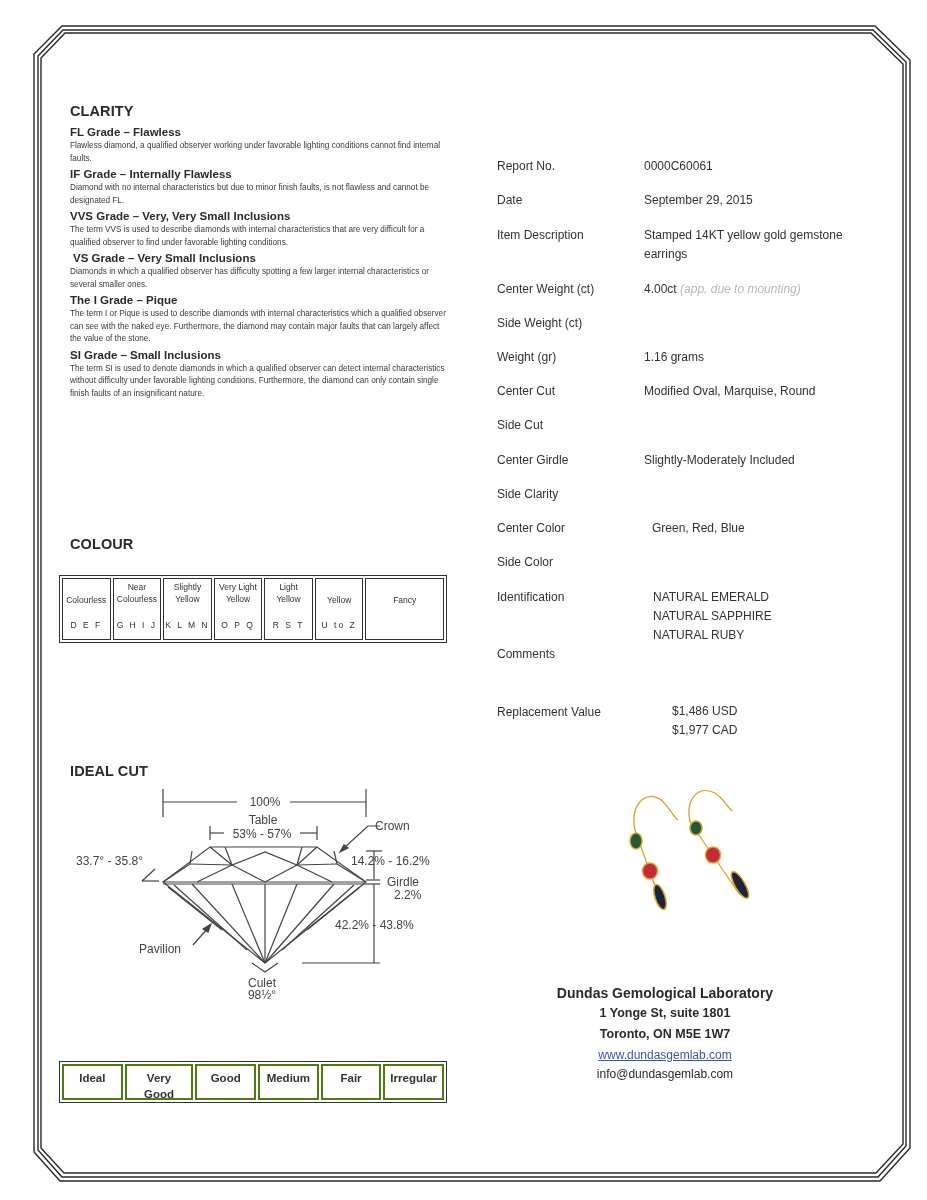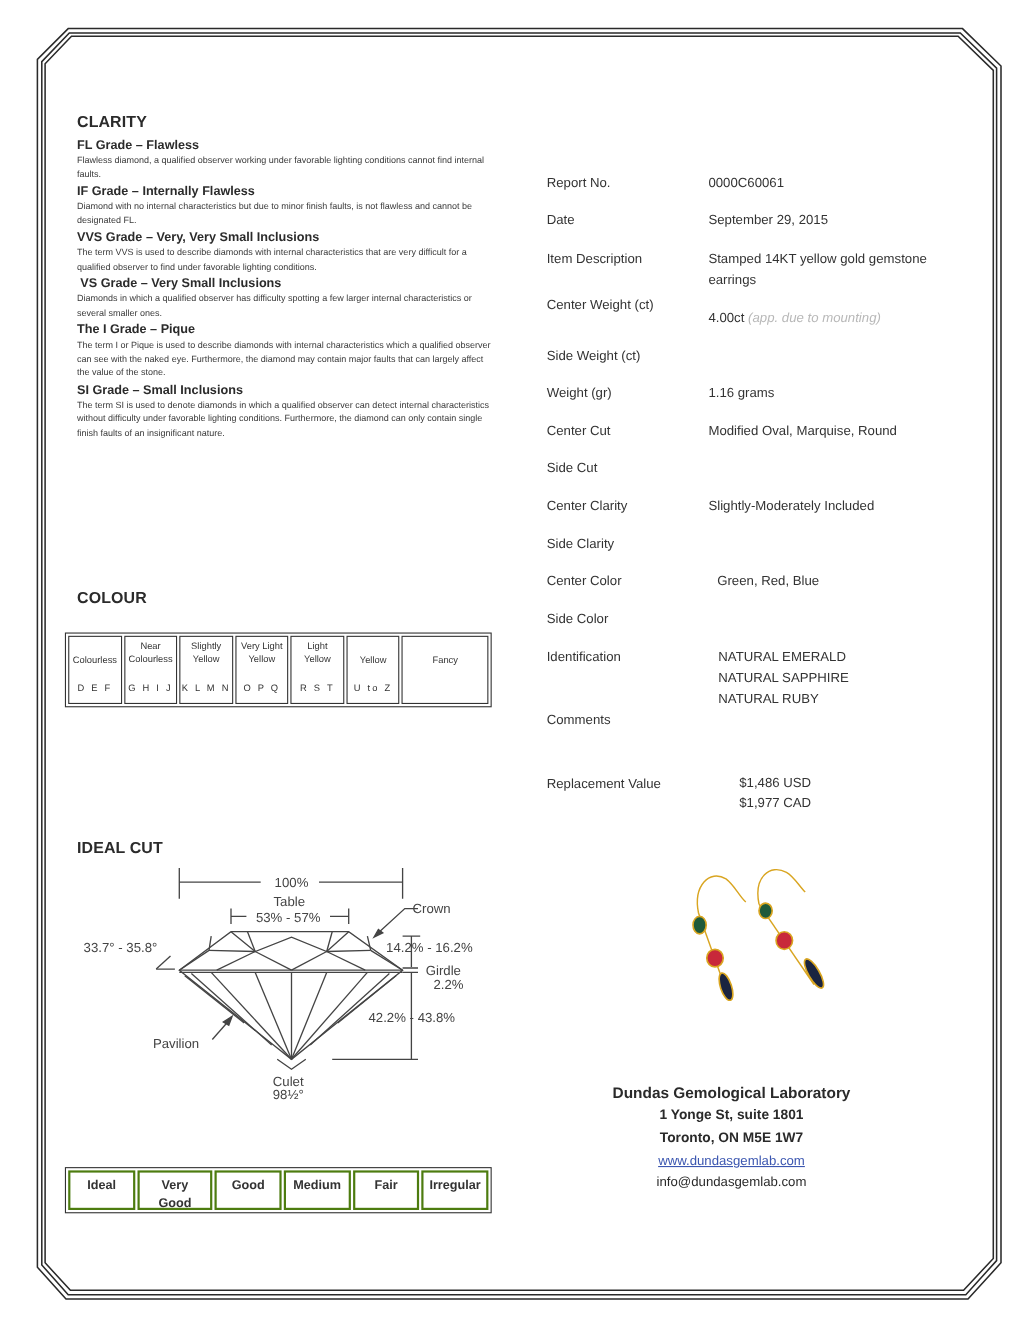--- a/index.html
+++ b/index.html
@@ -201,34 +201,34 @@
 <div>
   <div class="field-label" style="top:159px">Report No.</div>
   <div class="field-value" style="top:157px">0000C60061</div>
 
   <div class="field-label" style="top:193px">Date</div>
   <div class="field-value" style="top:191px">September 29, 2015</div>
 
   <div class="field-label" style="top:228px">Item Description</div>
   <div class="field-value" style="top:226px; width:215px;">Stamped 14KT yellow gold gemstone earrings</div>
 
-  <div class="field-label" style="top:270px">Center Weight (ct)</div>
+  <div class="field-label" style="top:282px">Center Weight (ct)</div>
   <div class="field-value" style="top:280px"><span>4.00ct</span> <span class="note">(app. due to mounting)</span></div>
 
   <div class="field-label" style="top:316px">Side Weight (ct)</div>
 
   <div class="field-label" style="top:350px">Weight (gr)</div>
   <div class="field-value" style="top:348px">1.16 grams</div>
 
   <div class="field-label" style="top:384px">Center Cut</div>
   <div class="field-value" style="top:382px">Modified Oval, Marquise, Round</div>
 
   <div class="field-label" style="top:418px">Side Cut</div>
 
-  <div class="field-label" style="top:453px">Center Clarity</div>
+  <div class="field-label" style="top:453px">Center Girdle</div>
   <div class="field-value" style="top:451px">Slightly-Moderately Included</div>
 
   <div class="field-label" style="top:487px">Side Clarity</div>
 
   <div class="field-label" style="top:521px">Center Color</div>
   <div class="field-value" style="top:519px; left:652px;">Green, Red, Blue</div>
 
   <div class="field-label" style="top:555px">Side Color</div>
 
   <div class="field-label" style="top:590px">Identification</div>

